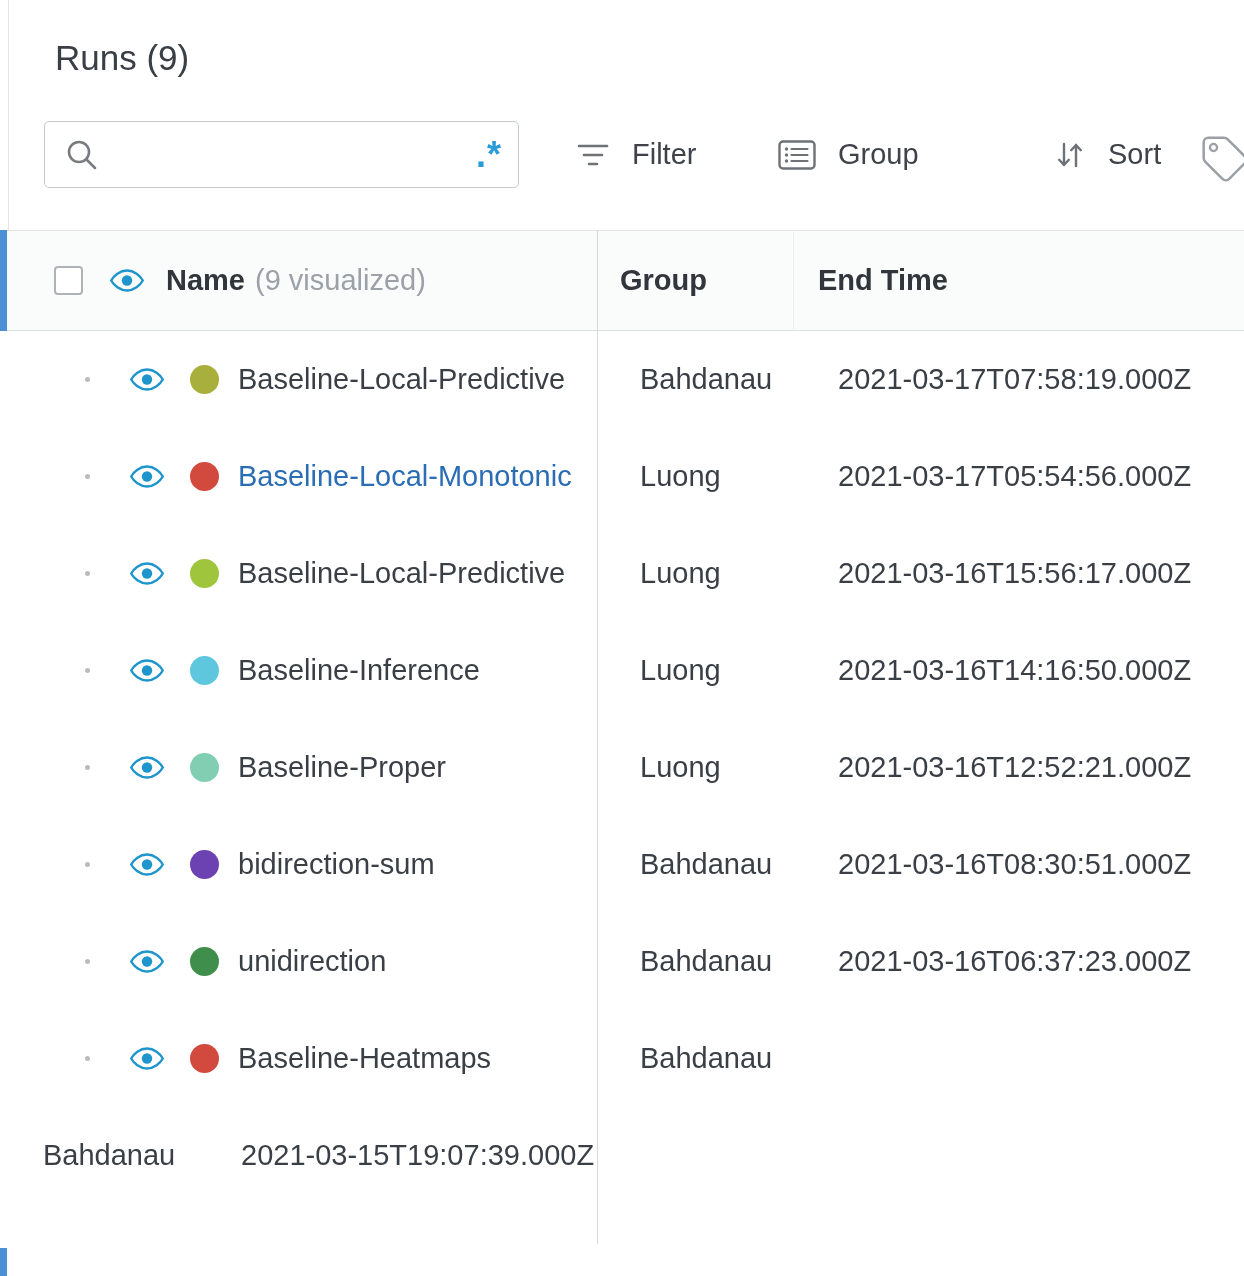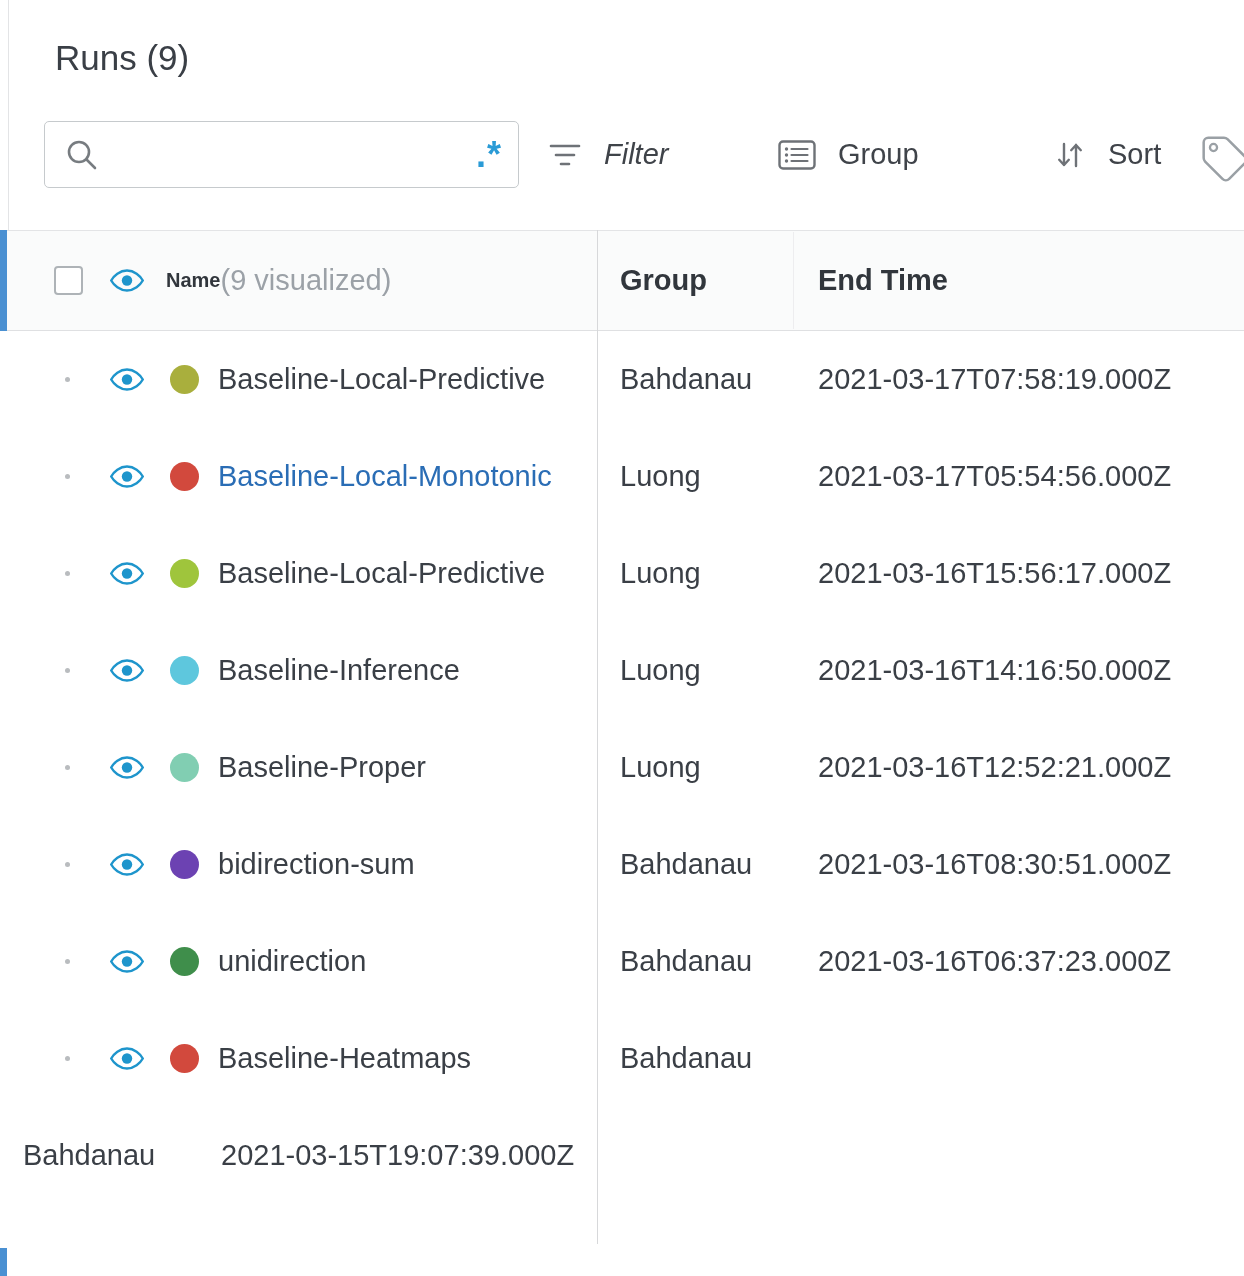--- a/index.html
+++ b/index.html
@@ -29,21 +29,21 @@
   .regex-btn{
     margin-right:16px;color:#2a9bd6;font-size:36px;font-weight:700;
     line-height:1;cursor:pointer;user-select:none;letter-spacing:1px;
   }
 
   .tool{
     position:absolute;top:121px;height:67px;display:flex;align-items:center;gap:22px;
     color:#3f4349;font-size:29px;cursor:pointer;
   }
   .tool .ticon{display:flex;color:#6e7277;}
-  #tool-filter{left:548px;font-style:italic;}
+  #tool-filter{left:576px;}
   #tool-group{left:778px;}
   #tool-sort{left:1054px;align-items:center;}
   .tag-icon{position:absolute;left:1202px;top:136px;color:#9aa0a5;}
 
   .table-header{
     position:absolute;left:0;top:230px;width:1244px;height:101px;
     background:#fafbfb;border-top:1px solid #e3e4e6;border-bottom:1px solid #dfe0e2;
     box-sizing:border-box;display:flex;align-items:center;z-index:2;
   }
   .col-divider{position:absolute;left:597px;top:230px;width:1px;height:1014px;background:#d7d8da;z-index:4;}
@@ -52,26 +52,26 @@
   .name-cell{flex:0 0 597px;display:flex;align-items:center;overflow:hidden;}
   .group-cell{flex:0 0 198px;margin-left:23px;font-size:29px;color:#3a3f46;white-space:nowrap;overflow:hidden;}
   .end-cell{flex:1;font-size:29px;color:#3a3f46;white-space:nowrap;overflow:hidden;}
 
   .checkbox{
     flex:none;width:29px;height:29px;border:2px solid #aeb3b7;border-radius:4px;
     margin-left:54px;background:#fff;box-sizing:border-box;cursor:pointer;
   }
   .eye{flex:none;display:flex;color:var(--eye);cursor:pointer;}
   .header-eye{margin-left:27px;}
-  .header-name-label{margin-left:22px;font-size:20px;font-weight:700;color:#31363c;white-space:nowrap;}
-  .header-suffix{font-size:29px;font-weight:400;color:#9ba1a7;white-space:nowrap;}
+  .header-name-label{margin-left:22px;font-size:29px;font-weight:700;color:#31363c;white-space:nowrap;}
+  .header-suffix{margin-left:10px;font-size:29px;font-weight:400;color:#9ba1a7;white-space:nowrap;}
   .header-col{font-size:29px;font-weight:700;color:#31363c;}
 
   .rows{position:absolute;left:0;top:331px;width:1244px;}
-  .row{height:97px;display:flex;align-items:center;}
+  .row{height:97px;display:flex;align-items:center;margin-left:20px;}
   .drag-dot{flex:none;width:5px;height:5px;border-radius:50%;background:#b9bcbf;margin-left:65px;cursor:grab;}
   .row .eye{margin-left:40px;}
   .run-dot{flex:none;width:29px;height:29px;border-radius:50%;margin-left:26px;background:#888;cursor:pointer;}
   .run-name{
     margin-left:19px;font-size:29px;color:#3a3f46;white-space:nowrap;overflow:hidden;
     cursor:pointer;max-width:380px;
   }
   .run-name.link{color:var(--link);}
 </style>
 </head>

